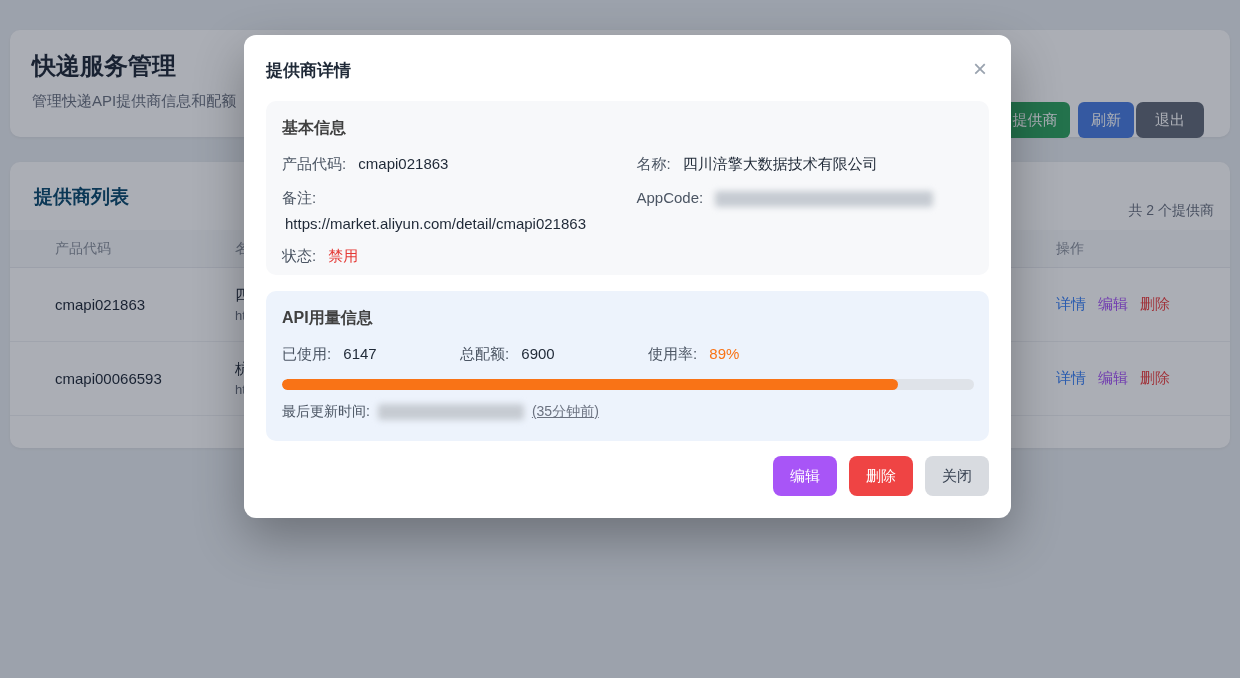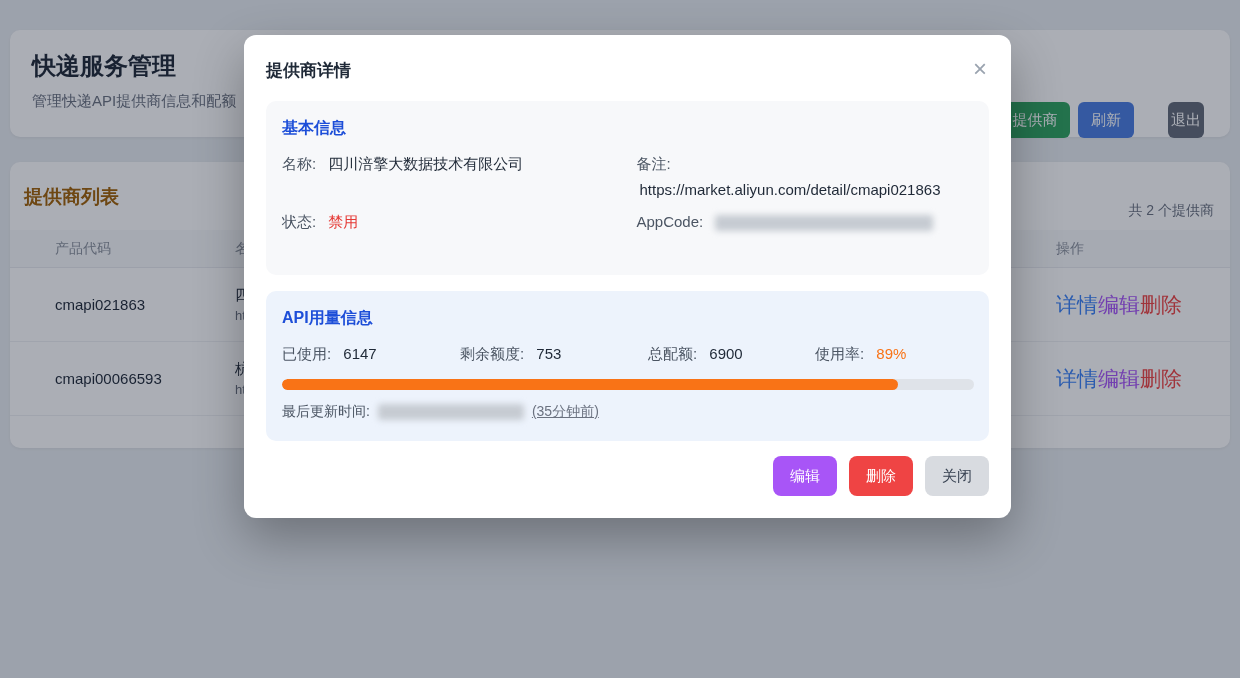--- a/index.html
+++ b/index.html
@@ -22,32 +22,32 @@
   .page-title { font-size: 24px; font-weight: bold; color: #1f2937; line-height: 32px; }
   .page-subtitle { font-size: 15px; color: #6b7280; margin-top: 10px; }
   .header-btn {
     position: absolute; top: 72px; height: 36px;
     border: none; border-radius: 6px;
     color: #fff; font-size: 15px; font-family: inherit;
     cursor: pointer; text-align: center; line-height: 36px; padding: 0;
   }
   .btn-add { right: 160px; width: 100px; background: #2ea35f; }
   .btn-refresh { right: 96px; width: 56px; background: #4a7de0; }
-  .btn-logout { right: 26px; width: 36px; background: #636b78; }
+  .btn-logout { right: 26px; width: 68px; background: #636b78; border-radius: 7px; }
   
   .list-card { top: 162px; height: 286px; padding-top: 22px; }
-  .list-title { font-size: 19px; font-weight: bold; color: #a16207; padding-left: 14px; display: inline-block; }
+  .list-title { font-size: 19px; font-weight: bold; color: #0c4a6e; padding-left: 24px; display: inline-block; }
   .list-count { position: absolute; right: 16px; top: 40px; font-size: 14px; color: #6b7280; }
   .tbl-grid { display: grid; grid-template-columns: 180px 1fr 150px; padding: 0 24px 0 45px; align-items: center; }
   .tbl-head { margin-top: 20px; height: 38px; background: #f8f9fb; border-bottom: 1px solid #e8eaee; font-size: 14px; color: #8a919c; }
   .tbl-row { height: 74px; border-bottom: 1px solid #eef0f3; }
   .cell-code { font-size: 15px; color: #1f2937; }
   .cell-name .nm { font-size: 15px; color: #1f2937; }
   .cell-name .sub { font-size: 13px; color: #6b7280; margin-top: 3px; white-space: nowrap; overflow: hidden; }
-  .cell-actions { display: flex; font-size: 21px; }
+  .cell-actions { display: flex; gap: 12px; font-size: 15px; }
   .lnk { cursor: pointer; text-decoration: none; }
   .lnk-detail { color: #3b82f6; }
   .lnk-edit { color: #a855f7; }
   .lnk-delete { color: #ef4444; }
   
   .overlay {
     position: absolute; inset: 0;
     background: rgba(15, 23, 42, 0.35);
     z-index: 10;
   }
@@ -61,21 +61,21 @@
   }
   .modal-title { font-size: 17px; font-weight: 600; color: #1f2937; }
   .modal-close {
     position: absolute; right: 24px; top: 22px;
     font-size: 24px; line-height: 24px; color: #9aa3af;
     background: none; border: none; cursor: pointer; font-family: inherit;
   }
   .section { border-radius: 10px; padding: 17px 16px 18px 16px; }
   .section-basic { margin-top: 19px; background: #f7f8fa; height: 174px; }
   .section-usage { margin-top: 16px; background: #edf3fc; height: 150px; }
-  .section-heading { font-size: 16px; font-weight: 600; color: #1d4ed8; margin-bottom: 16px; }
+  .section-heading { font-size: 16px; font-weight: 600; color: #404040; margin-bottom: 16px; }
   .basic-grid { display: grid; grid-template-columns: 1fr 1fr; column-gap: 18px; row-gap: 15px; }
   .field { font-size: 15px; color: #1f2937; }
   .field .lbl { color: #4b5563; margin-right: 8px; }
   .field .val-red { color: #e53935; }
   .field-note .note-url { display: block; margin-top: 7px; padding-left: 3px; }
   .redacted {
     display: inline-block; vertical-align: middle;
     background: #c6cbd2; border-radius: 3px;
     filter: blur(3px); height: 16px;
   }
@@ -152,51 +152,51 @@
 <div class="overlay"></div>
 
 <div class="modal">
   <div class="modal-title">提供商详情</div>
   <button class="modal-close">×</button>
 
   <div class="section section-basic">
     <div class="section-heading">基本信息</div>
     <div class="basic-grid">
       <div class="field">
+        <span class="lbl">产品代码:</span>
+        <span>cmapi021863</span>
+      </div>
+      <div class="field">
         <span class="lbl">名称:</span>
         <span>四川涪擎大数据技术有限公司</span>
       </div>
       <div class="field field-note">
         <span class="lbl">备注:</span>
         <span class="note-url">https://market.aliyun.com/detail/cmapi021863</span>
       </div>
       <div class="field">
+        <span class="lbl">AppCode:</span>
+        <span class="redacted redacted-appcode"></span>
+      </div>
+      <div class="field">
         <span class="lbl">状态:</span>
         <span class="val-red">禁用</span>
-      </div>
-      <div class="field">
-        <span class="lbl">AppCode:</span>
-        <span class="redacted redacted-appcode"></span>
       </div>
       <div></div>
     </div>
   </div>
 
   <div class="section section-usage">
     <div class="section-heading">API用量信息</div>
     <div class="stats-row">
       <div class="stat">
         <span class="s-lbl">已使用:</span>
         <span class="s-val">6147</span>
       </div>
       <div class="stat">
-        <span class="s-lbl">剩余额度:</span>
-        <span class="s-val">753</span>
-      </div>
-      <div class="stat">
         <span class="s-lbl">总配额:</span>
         <span class="s-val">6900</span>
       </div>
       <div class="stat">
         <span class="s-lbl">使用率:</span>
         <span class="s-val orange">89%</span>
       </div>
     </div>
     <div class="progress-track">
       <div class="progress-fill" style="width: 89%;"></div>

